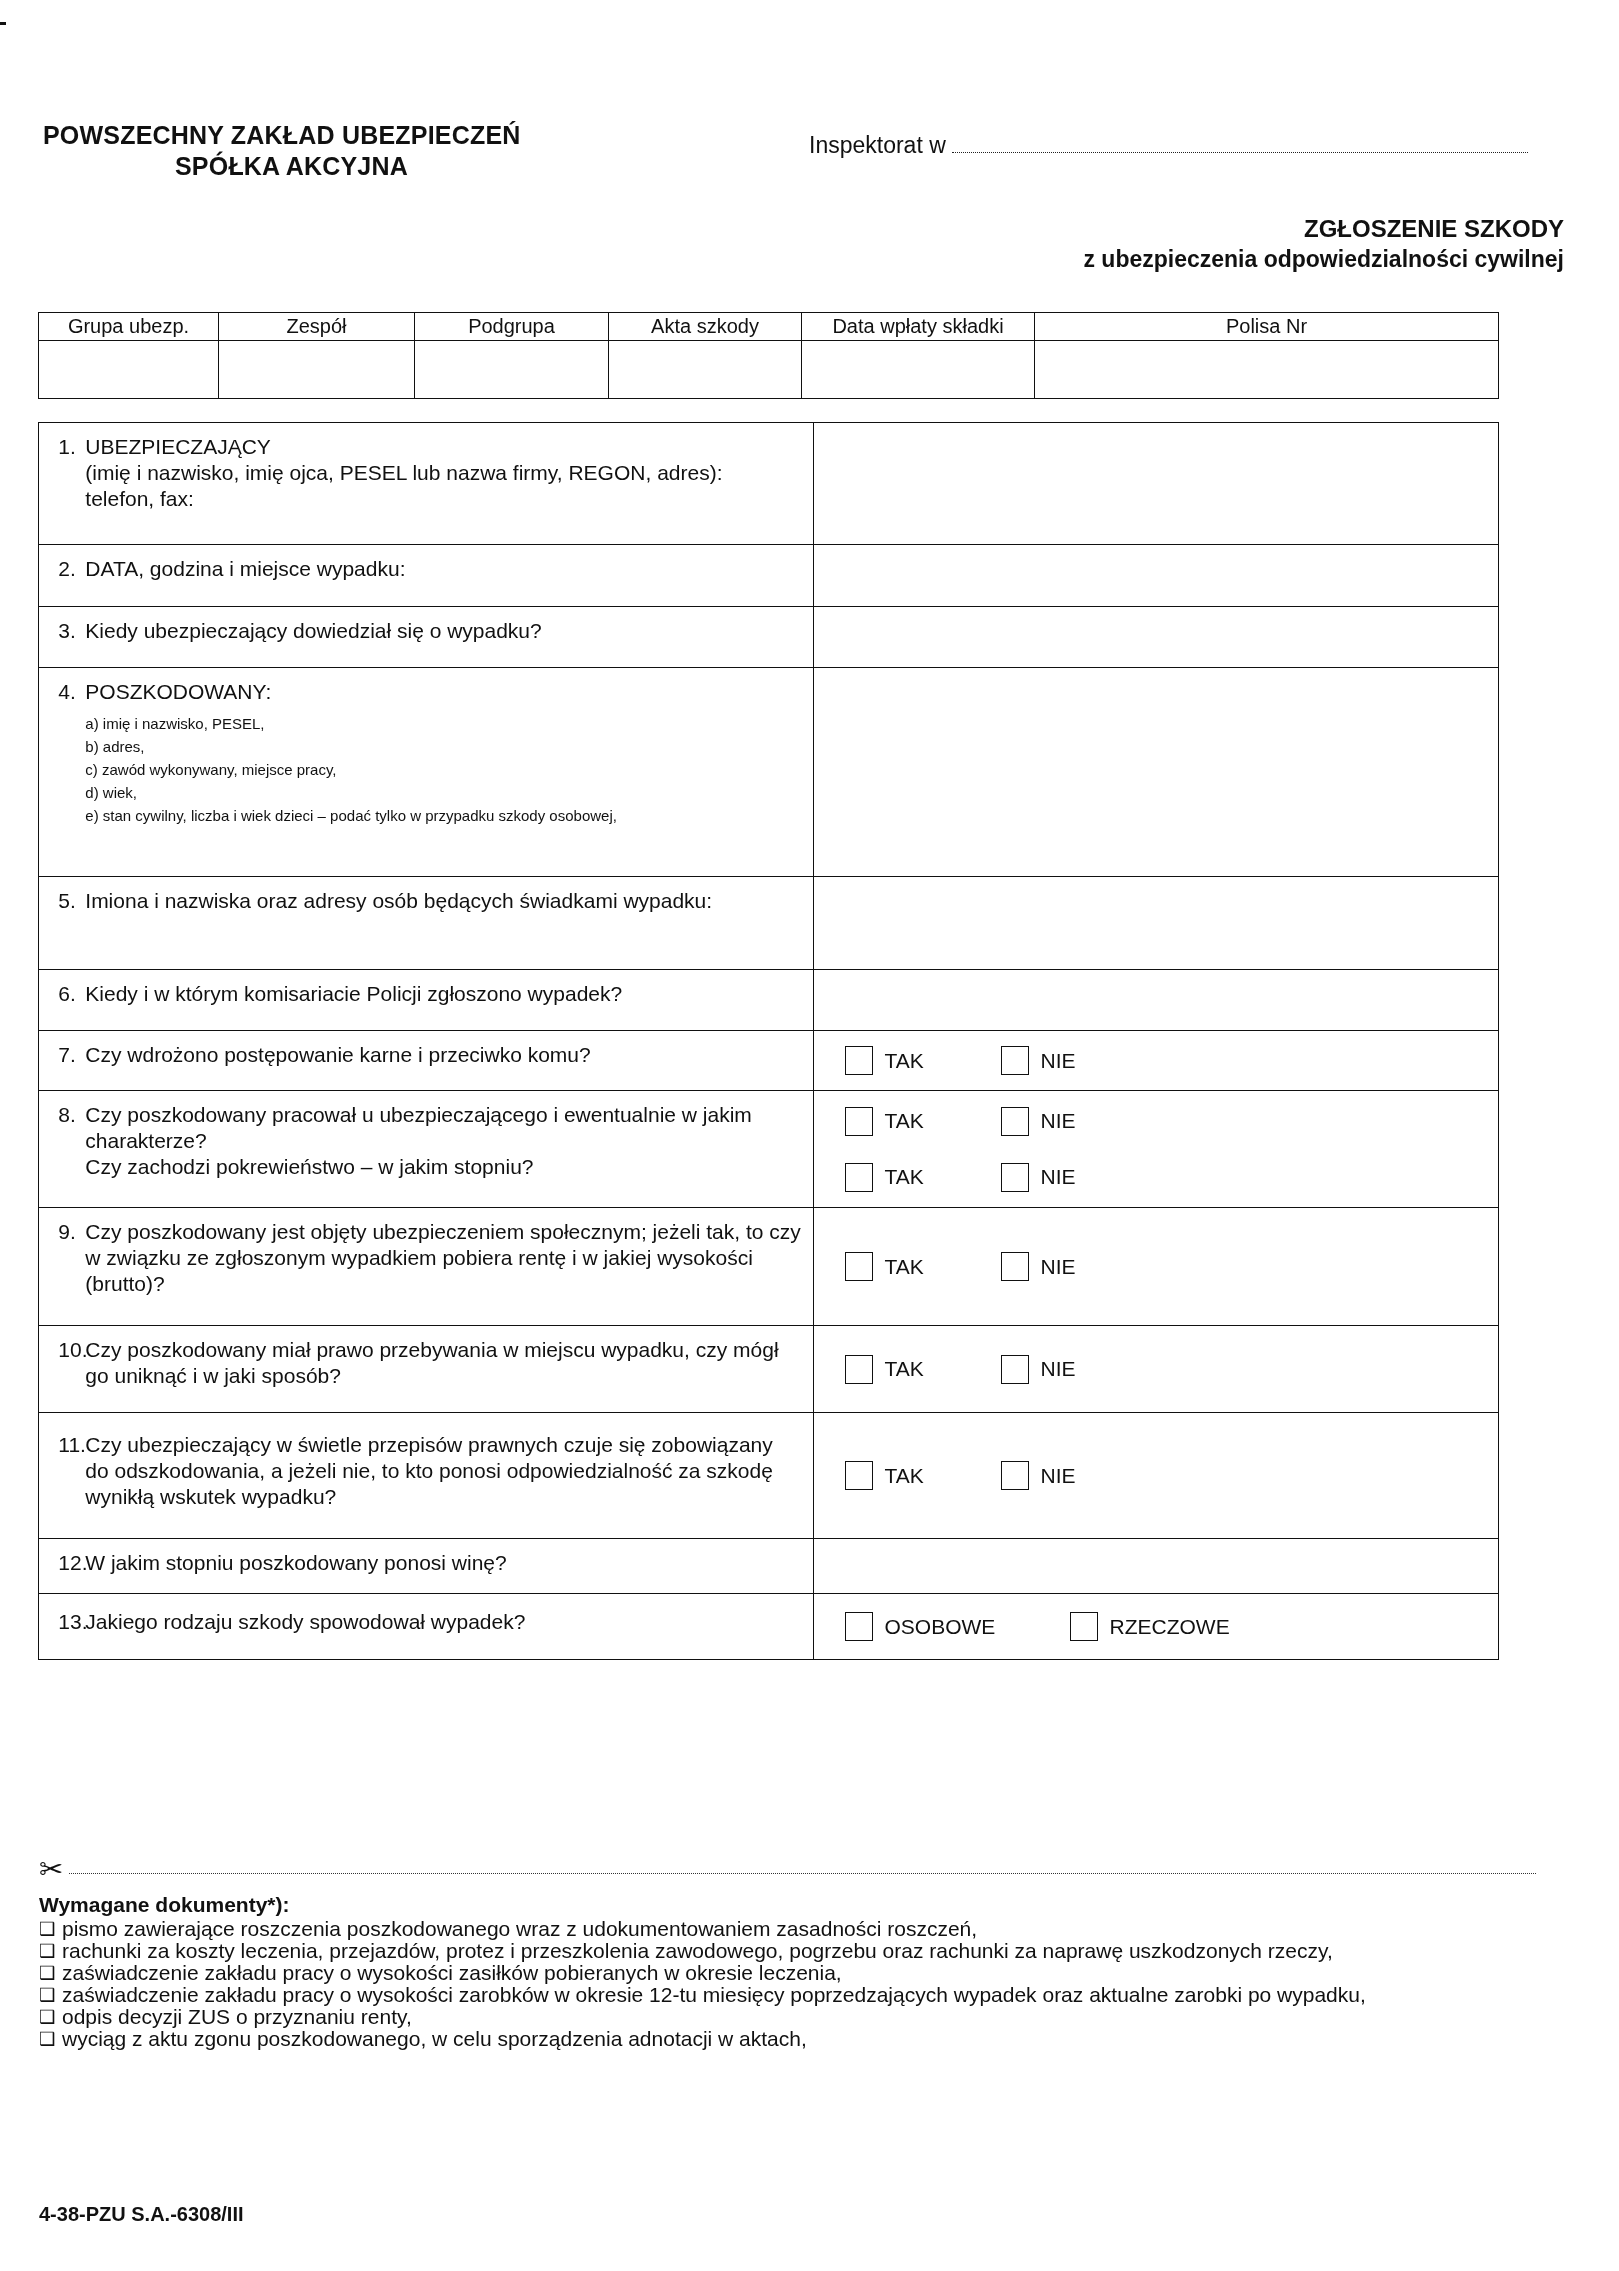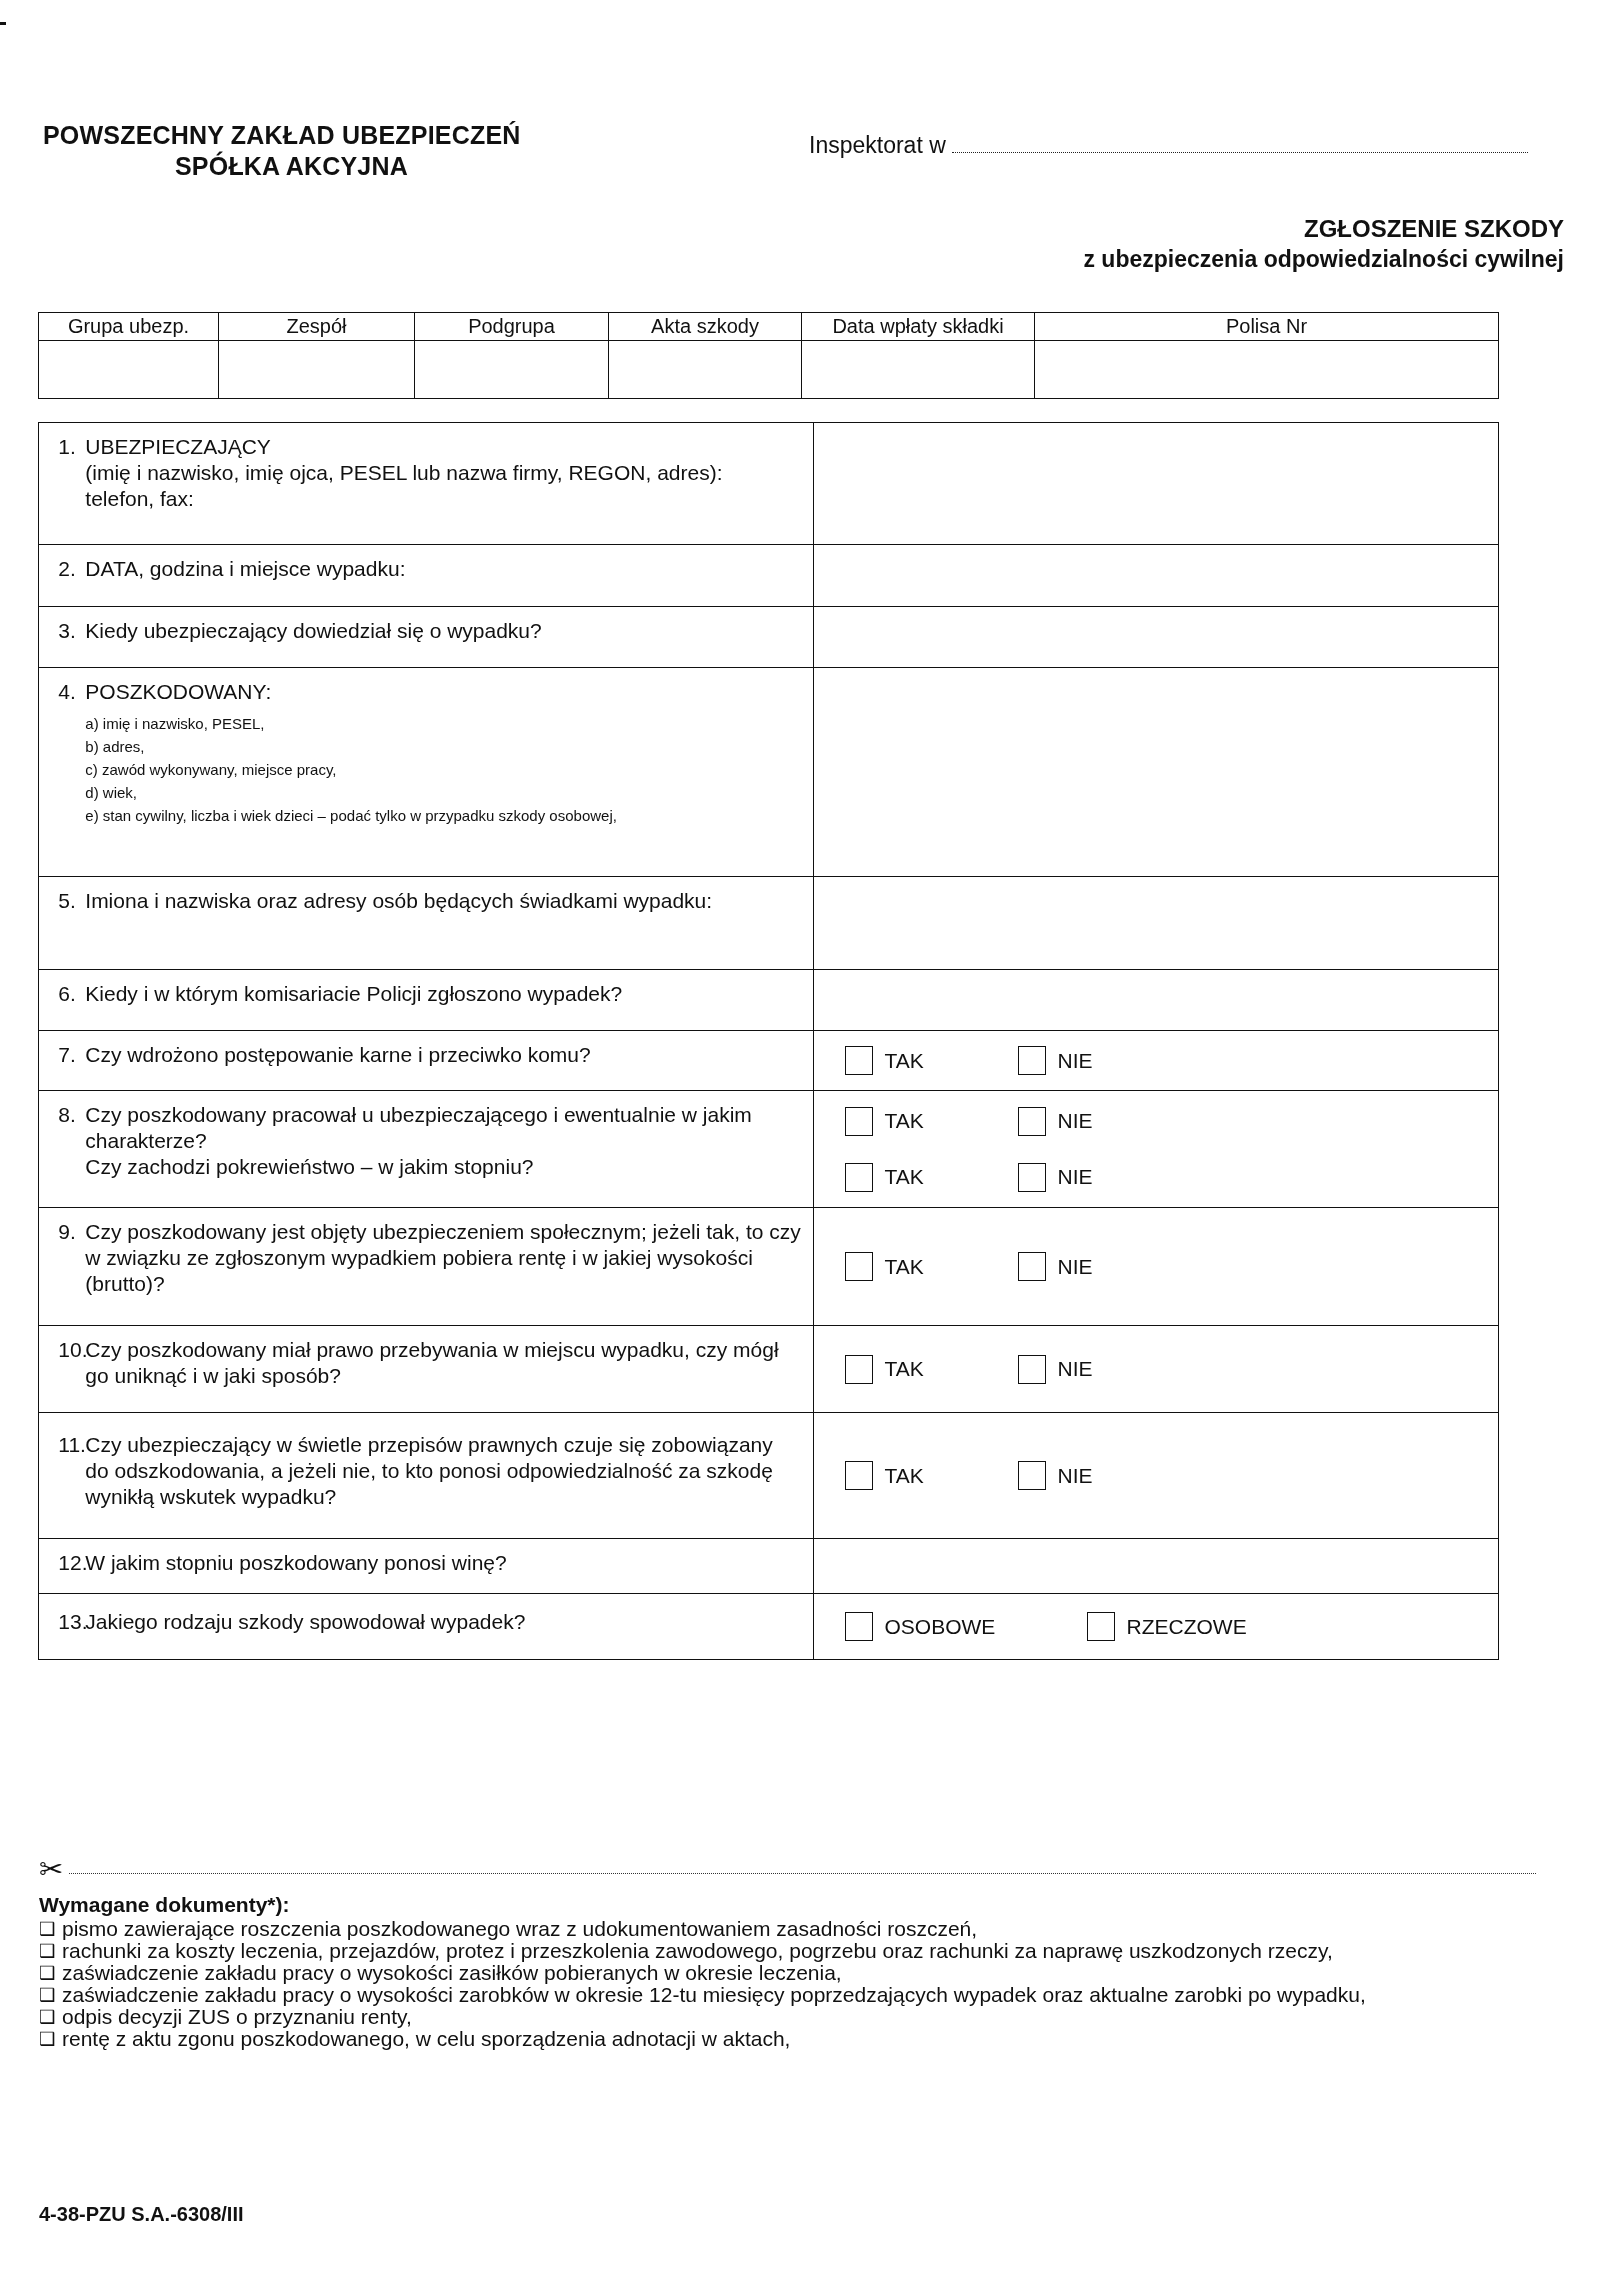--- a/index.html
+++ b/index.html
@@ -22,21 +22,21 @@
 
   .main-table { position:absolute; left:38px; top:422px; width:1461px; }
   .main-table td { border:1.9px solid #111; vertical-align:top; font-size:21px; line-height:26px; }
   .main-table td.q { width:743px; padding:10.6px 11.6px 0 19.3px; }
   .main-table td.a { padding:0 0 0 31px; vertical-align:middle; }
   .qrow { display:flex; }
   .qnum { width:27px; flex:none; text-align:left; }
   .qtext { flex:1; }
   .subitems { font-size:15px; line-height:23px; padding-left:0; margin-top:7px; }
   .subitems div { padding-left:23px; text-indent:-23px; }
-  .opts { display:flex; align-items:center;gap:17px; }
+  .opts { display:flex; align-items:center; }
   .opt { display:flex; align-items:center; width:156px; font-size:21px; }
   .opt.wide { width:225px; }
   .box { width:26px; height:27px; border:1.9px solid #111; margin-right:11.6px; flex:none; }
   .stack .opts + .opts { margin-top:27px; }
 
   .cut { left:39px; top:1856px; width:1497px; display:flex; align-items:center; }
   .cut .sc { font-size:29px; line-height:27px; }
   .cut .line { flex:1; border-bottom:1.9px dotted #333; margin-left:5.8px; height:1.9px; margin-top:5.8px; }
 
   .docs { left:39px; top:1887px; width:1492px; font-size:21px; line-height:22px; }
@@ -335,18 +335,18 @@
   <div class="item">
       <span class="bul">❑</span>
       <span>zaświadczenie zakładu pracy o wysokości zarobków w okresie 12-tu miesięcy poprzedzających wypadek oraz aktualne zarobki po wypadku,</span>
     </div>
   <div class="item">
       <span class="bul">❑</span>
       <span>odpis decyzji ZUS o przyznaniu renty,</span>
     </div>
   <div class="item">
       <span class="bul">❑</span>
-      <span>rentę z aktu zgonu poszkodowanego, w celu sporządzenia adnotacji w aktach,</span>
+      <span>wyciąg z aktu zgonu poszkodowanego, w celu sporządzenia adnotacji w aktach,</span>
     </div>
 </div>
 
 <div class="abs code">4-38-PZU S.A.-6308/III</div>
 
 
 </body></html>

